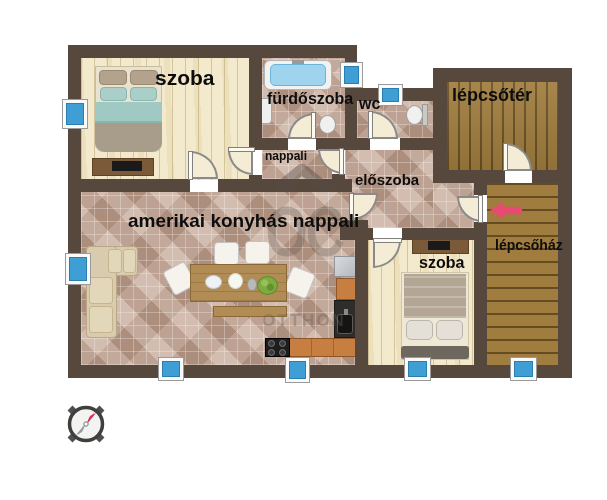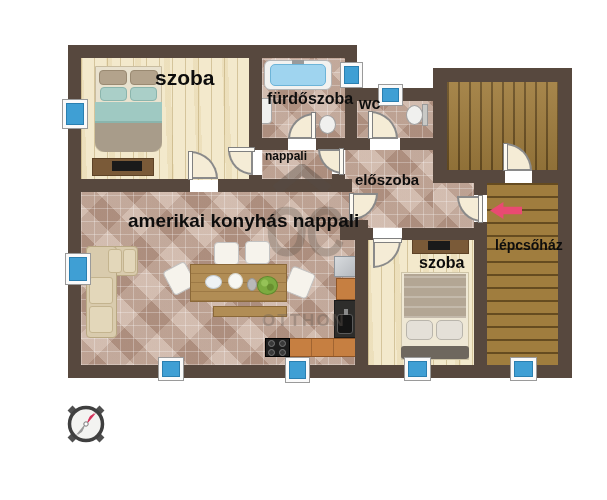--- a/index.html
+++ b/index.html
@@ -187,20 +187,21 @@
 
   <svg class="abs" style="left:272px;top:164px;z-index:40;" width="60" height="28" viewBox="0 0 60 28">
     <path d="M4,26 L30,5 L56,26" fill="none" stroke="rgba(86,76,68,.42)" stroke-width="11"></path>
   </svg>
   <div class="wm" style="left:240px;top:192px;width:128px;font-size:70px;line-height:1.15;letter-spacing:-3px;transform:scaleX(.78);color:rgba(96,86,78,.32);">OC</div>
   <div class="wm" style="left:238px;top:311px;width:132px;font-size:17px;letter-spacing:2px;">OTTHON</div>
 
   <div class="label" style="left:155px;top:66px;font-size:21px;">szoba</div>
   <div class="label" style="left:267px;top:90px;font-size:16px;">fürdőszoba</div>
   <div class="label" style="left:359px;top:95px;font-size:16px;">wc</div>
+  <div class="label" style="left:452px;top:85px;font-size:18px;">lépcsőtér</div>
   <div class="label" style="left:265px;top:149px;font-size:12px;">nappali</div>
   <div class="label" style="left:355px;top:171px;font-size:15px;">előszoba</div>
   <div class="label" style="left:128px;top:210px;font-size:19px;">amerikai konyhás nappali</div>
   <div class="label" style="left:419px;top:254px;font-size:16px;">szoba</div>
   <div class="label" style="left:495px;top:237px;font-size:14px;">lépcsőház</div>
 
   <svg class="abs" style="left:62px;top:400px;z-index:50;" width="48" height="48" viewBox="0 0 48 48">
     <g fill="#4f4f4f">
       <rect x="7" y="7" width="7" height="7" transform="rotate(45 10.5 10.5)"></rect>
       <rect x="34" y="7" width="7" height="7" transform="rotate(45 37.5 10.5)"></rect>

